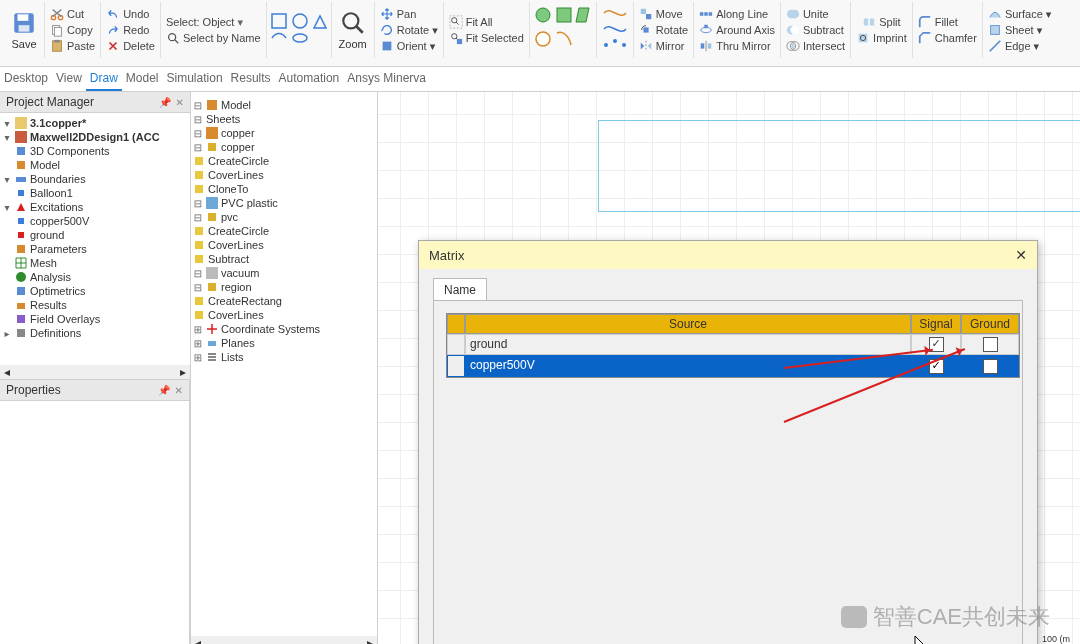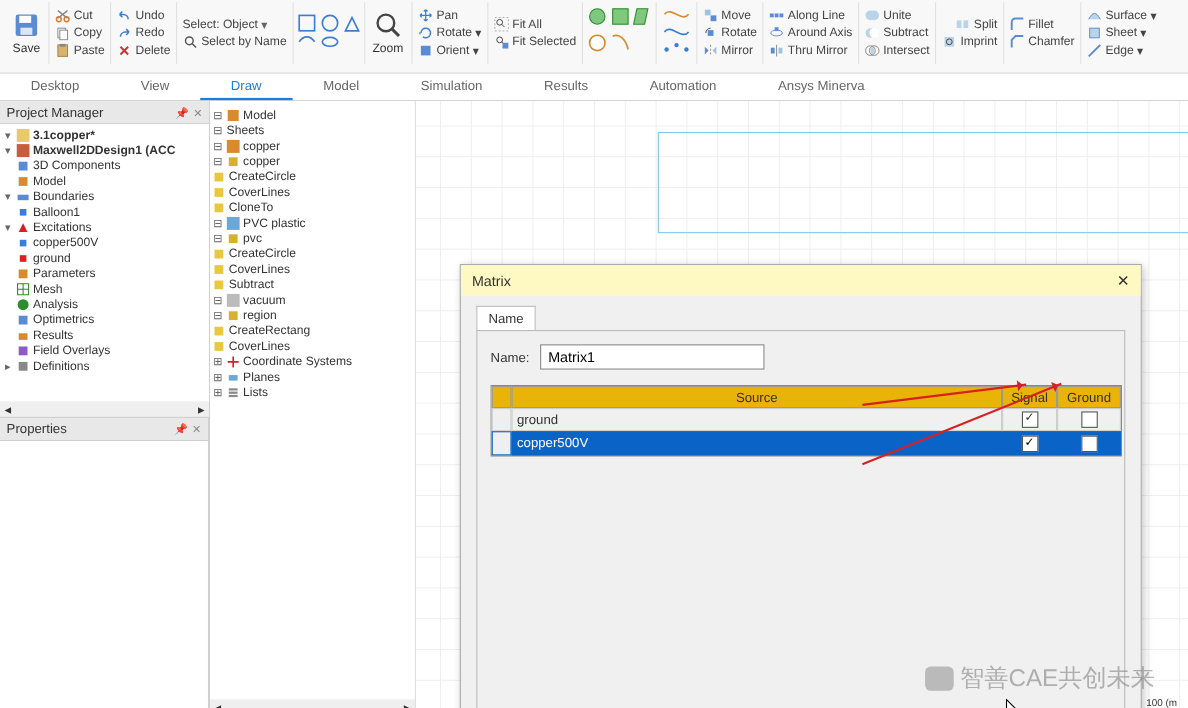--- a/index.html
+++ b/index.html
@@ -3,21 +3,21 @@
 <meta charset="utf-8">
 <style>
 html,body{margin:0;padding:0;font-family:"Segoe UI",Tahoma,sans-serif;font-size:12px;color:#333;background:#fff;overflow:hidden;width:1080px;height:644px}
 .ribbon{display:flex;align-items:flex-start;height:62px;border-bottom:1px solid #d0d0d0;background:#f8f8f8;padding:2px 4px;gap:0}
 .rgrp{display:flex;flex-direction:column;justify-content:center;align-items:center;padding:0 3px;border-right:1px solid #e0e0e0;height:56px}
 .rbtn{display:flex;align-items:center;gap:3px;font-size:11px;color:#444;padding:1px 2px;white-space:nowrap;cursor:default}
 .rbtn .ic{width:14px;height:14px;flex:0 0 auto}
 .big{display:flex;flex-direction:column;align-items:center;font-size:11px;gap:2px;padding:0 4px}
 .big .ic{width:26px;height:26px}
 .tabs{display:flex;height:24px;border-bottom:1px solid #d0d0d0;background:#fff;font-size:12px}
-.tab{padding:4px 28px;color:#666;cursor:default}
+.tab{padding:4px 4px;color:#666;cursor:default}
 .tab.active{color:#1e7dd8;border-bottom:2px solid #1e7dd8}
 .workspace{display:flex;height:calc(644px - 62px - 24px);position:relative}
 .panel{background:#f5f5f5;border-right:1px solid #d0d0d0;display:flex;flex-direction:column}
 .panel-hdr{background:#e8e8e8;padding:3px 6px;font-size:12px;display:flex;align-items:center;justify-content:space-between;border-bottom:1px solid #d0d0d0}
 .pin{font-size:10px;color:#888;margin-left:4px}
 .pm{width:190px}
 .tree{flex:1;overflow:auto;background:#fff;font-size:11px;padding:3px 2px}
 .tree .nd{display:flex;align-items:center;gap:3px;padding:1px 0;white-space:nowrap;cursor:default}
 .tree .exp{width:10px;text-align:center;color:#666;font-size:10px}
 .tree .ico{width:12px;height:12px;flex:0 0 auto}
@@ -266,21 +266,21 @@
       </div>
     <div class="rbtn">
         <svg class="ic" viewBox="0 0 16 16">
           <circle cx="6" cy="8" r="5" fill="none" stroke="#888"></circle>
           <circle cx="10" cy="8" r="5" fill="none" stroke="#888"></circle>
           <path d="M8 4a5 5 0 0 1 0 8 5 5 0 0 1 0-8" fill="#b8d4ea"></path>
         </svg>
         <span>Intersect</span>
       </div>
   </div>
-  <div class="rgrp" style="align-items:flex-end">
+  <div class="rgrp" style="align-items:center">
     <div class="rbtn">
         <svg class="ic" viewBox="0 0 16 16">
           <rect x="2" y="4" width="5" height="8" fill="#b8d4ea"></rect>
           <rect x="9" y="4" width="5" height="8" fill="#b8d4ea"></rect>
         </svg>
         <span>Split</span>
       </div>
     <div class="rbtn">
         <svg class="ic" viewBox="0 0 16 16">
           <rect x="3" y="3" width="10" height="10" fill="#b8d4ea"></rect>
@@ -607,24 +607,20 @@
   </div>
 
   <div class="dialog">
     <div class="dlg-title">
       <span>Matrix</span>
       <span class="dlg-close">✕</span>
     </div>
     <div class="dlg-body">
       <span class="dlg-tab">Name</span>
       <div class="dlg-inner">
-        <div class="fld">
-          <span>Name:</span>
-          <input type="text" value="Matrix1" style="">
-        </div>
         <div class="grid">
           <div class="ghdr">
             <div class="gh" style="width:8px"></div>
             <div class="gh src">Source</div>
             <div class="gh sig">Signal</div>
             <div class="gh gnd">Ground</div>
           </div>
           <div class="grow">
             <div class="gcell" style="width:8px;background:#efefef"></div>
             <div class="gcell src">ground</div>

